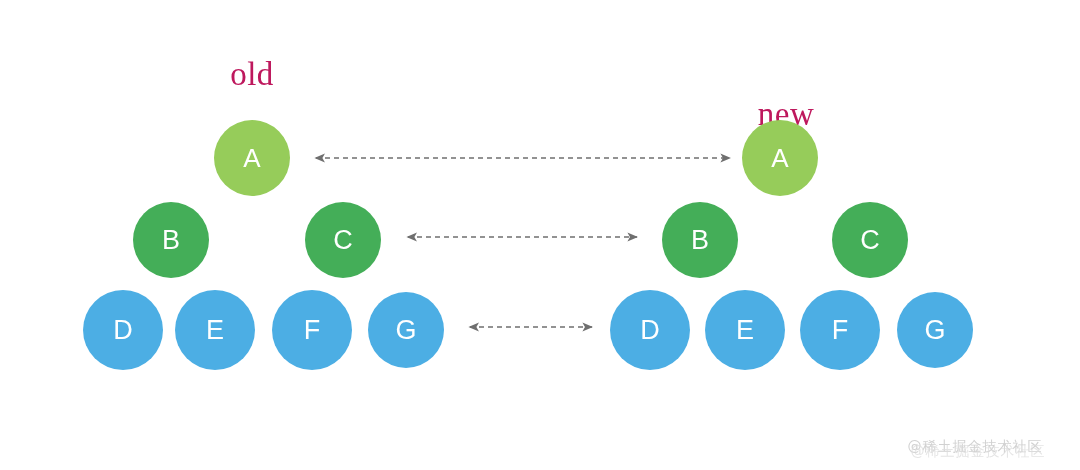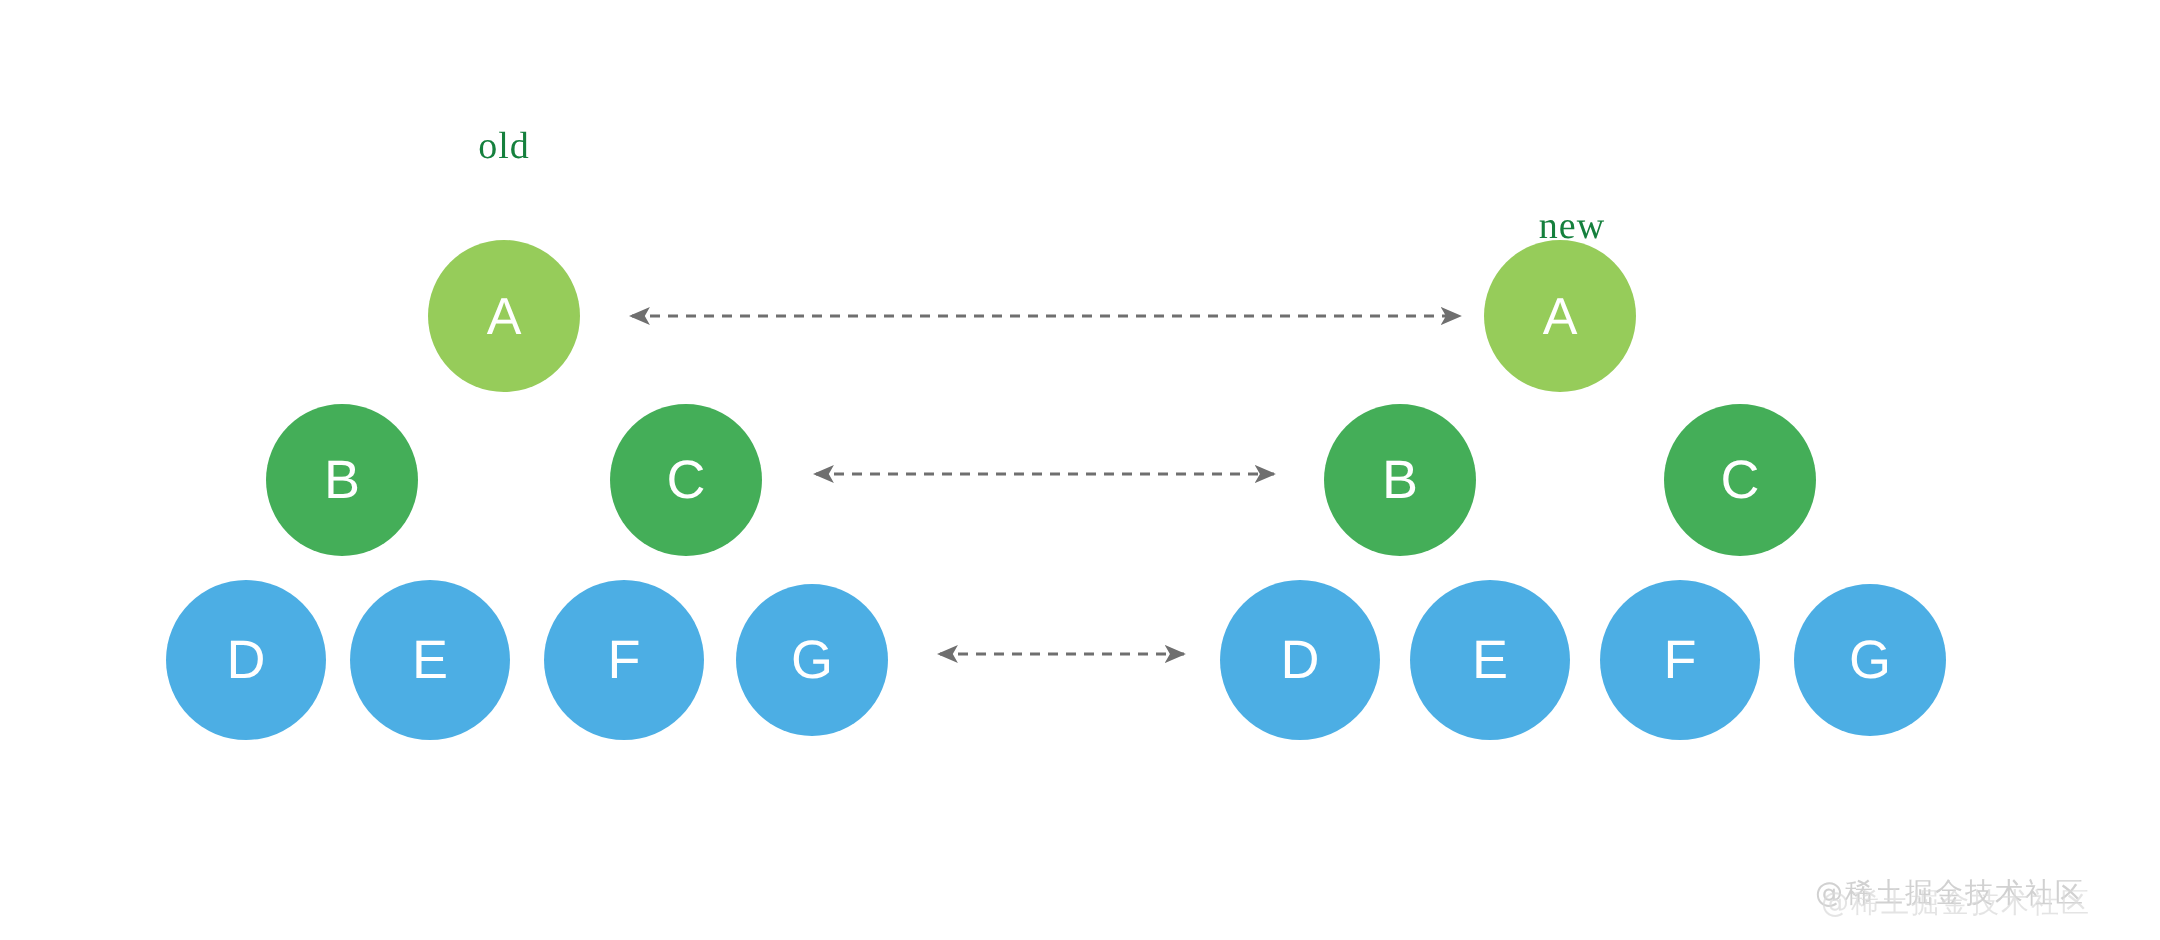--- a/index.html
+++ b/index.html
@@ -13,22 +13,22 @@
     width: 1080px;
     height: 470px;
     background: #ffffff;
     overflow: hidden;
     font-family: "Liberation Sans", sans-serif;
   }
   .side-label {
     position: absolute;
     transform: translate(-50%, -50%);
     font-family: "Liberation Serif", serif;
-    font-size: 19px;
-    color: #15803d;
+    font-size: 33px;
+    color: #be185d;
     letter-spacing: 0.5px;
     white-space: nowrap;
   }
   .node {
     position: absolute;
     border-radius: 50%;
     transform: translate(-50%, -50%);
     display: flex;
     align-items: center;
     justify-content: center;

